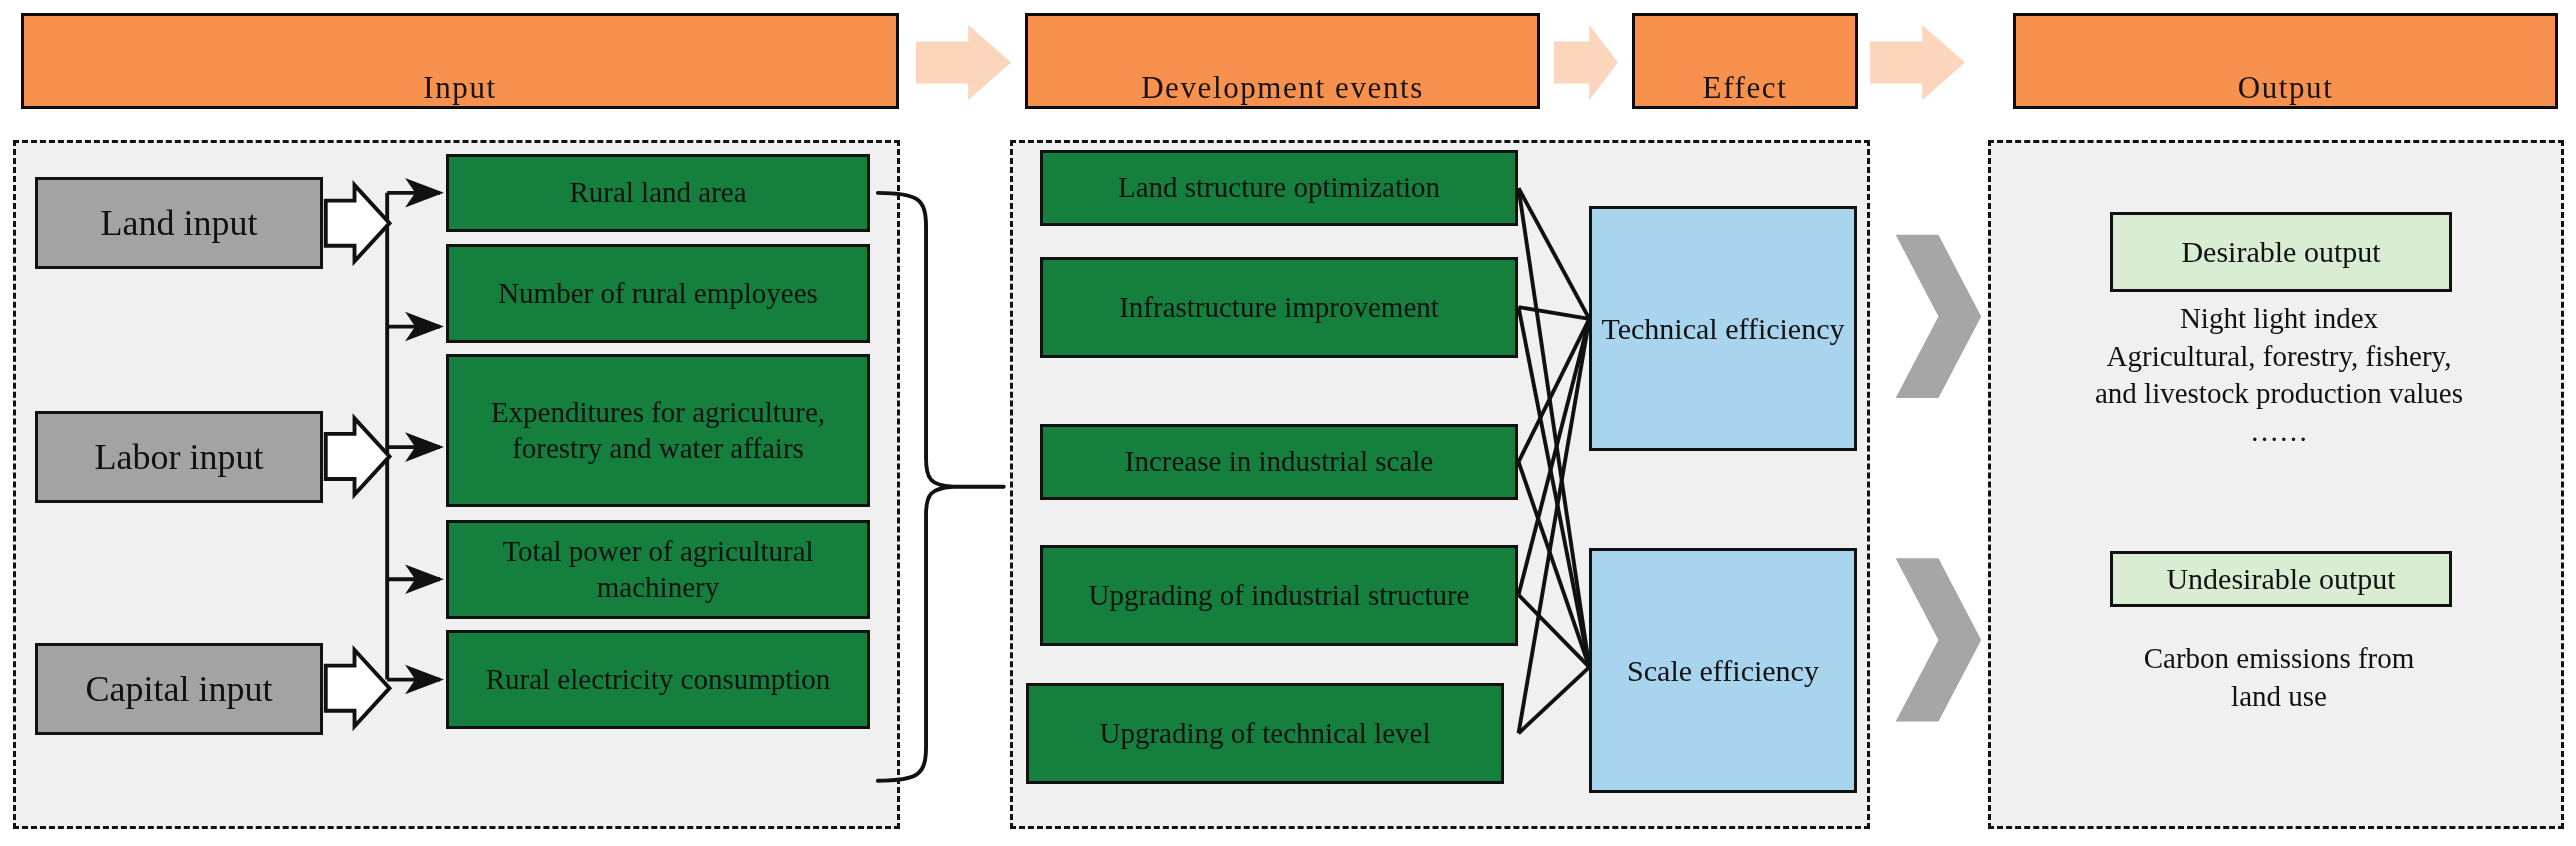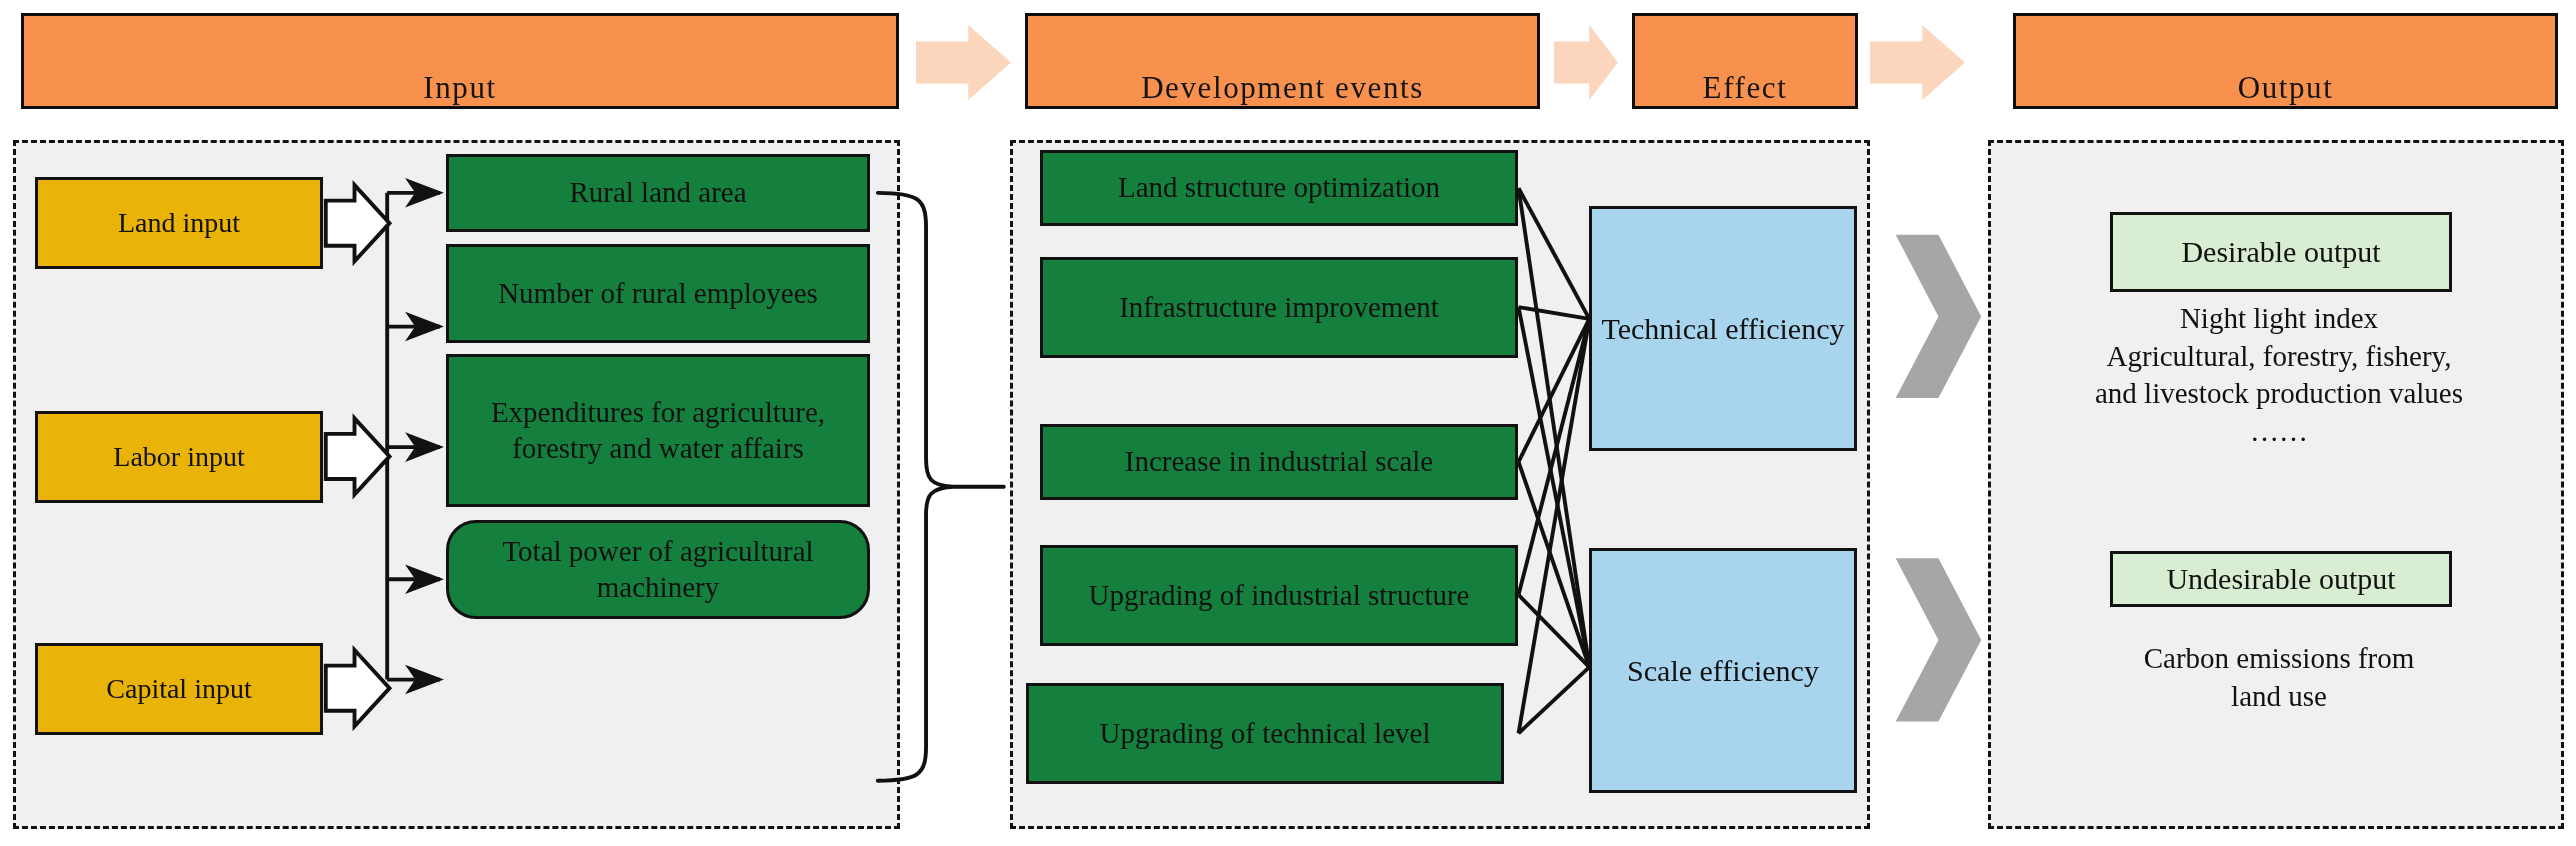--- a/index.html
+++ b/index.html
@@ -31,24 +31,24 @@
   
   .panel {
     position:absolute;
     background:#F0F0F0;
     border:3.1px dashed #111111;
   }
 
   
   .ybox {
     position:absolute;
-    background:#eab308;
+    background:#a3a3a3;
     border:3.1px solid #121212;
     display:flex; align-items:center; justify-content:center;
-    font-size:28px; color:#111; white-space:nowrap;
+    font-size:36px; color:#111; white-space:nowrap;
   }
   
   .wbox {
     position:absolute;
     background:#15803d;
     border:3.1px solid #111111;
     display:flex; align-items:center; justify-content:center;
     text-align:center;
     font-size:29px; line-height:1.22; color:#111;
     padding:1.6px 7.8px;
@@ -164,22 +164,25 @@
 
   <div class="wbox" id="ib0" style="left: 446px; top: 154px; width: 424px; height: 78px;">
       <span>Rural land area</span>
     </div>
   <div class="wbox" id="ib1" style="left: 446px; top: 244px; width: 424px; height: 99px;">
       <span>Number of rural employees</span>
     </div>
   <div class="wbox" id="ib2" style="left: 446px; top: 354px; width: 424px; height: 153px;">
       <span>Expenditures for agriculture, forestry and water affairs</span>
     </div>
-  <div class="wbox" id="ib3" style="left: 446px; top: 520px; width: 424px; height: 99px; border-radius: 30px;">
+  <div class="wbox" id="ib3" style="left: 446px; top: 520px; width: 424px; height: 99px;">
       <span>Total power of agricultural machinery</span>
+    </div>
+  <div class="wbox" id="ib4" style="left: 446px; top: 630px; width: 424px; height: 99px;">
+      <span>Rural electricity consumption</span>
     </div>
 
   <div class="wbox" id="db0" style="left: 1040px; top: 150px; width: 478px; height: 76px;">
       <span>Land structure optimization</span>
     </div>
   <div class="wbox" id="db1" style="left: 1040px; top: 257px; width: 478px; height: 101px;">
       <span>Infrastructure improvement</span>
     </div>
   <div class="wbox" id="db2" style="left: 1040px; top: 424px; width: 478px; height: 76px;">
       <span>Increase in industrial scale</span>

